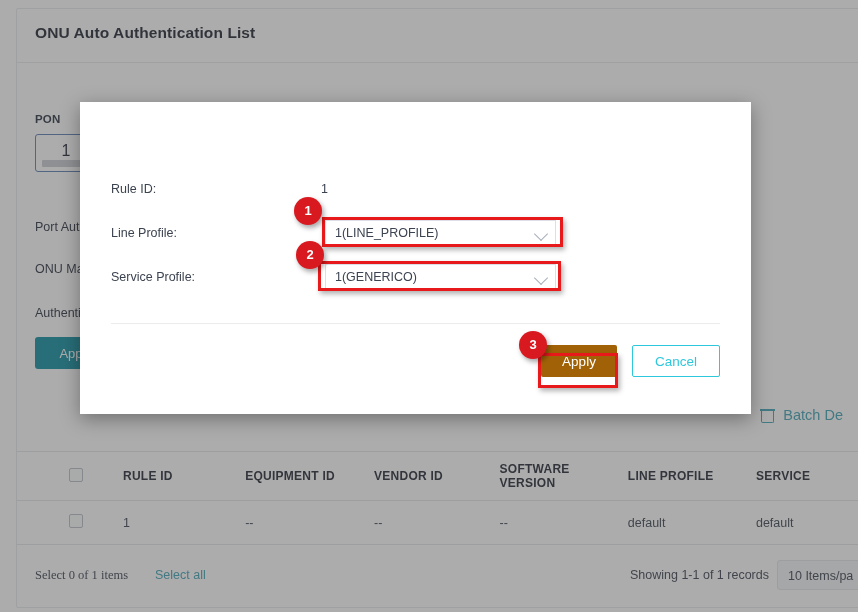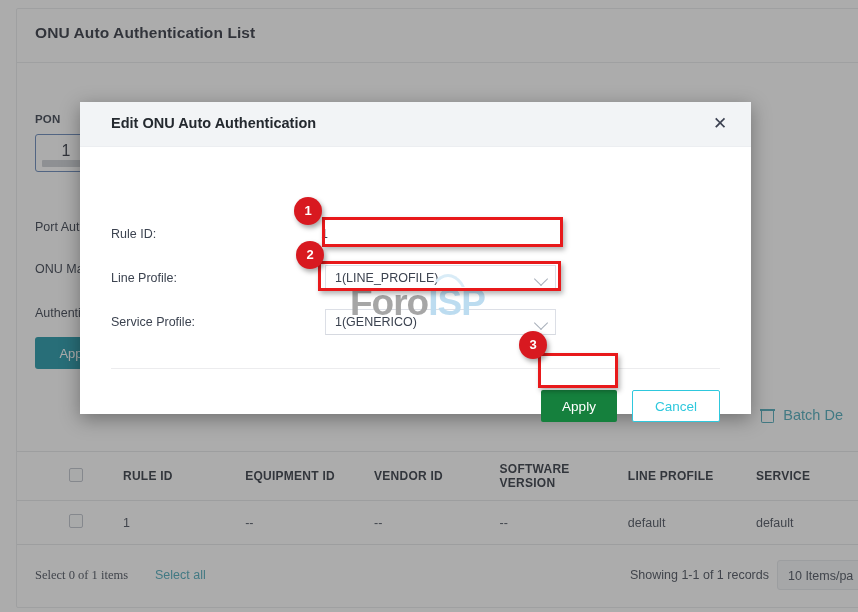--- a/index.html
+++ b/index.html
@@ -376,21 +376,21 @@
     height: 1px;
     background: #ececee;
   }
 
   .btn-apply {
     position: absolute;
     left: 461px;
     top: 243px;
     width: 76px;
     height: 32px;
-    background: #15803d;
+    background: #a16207;
     border: none;
     color: #ffffff;
     font-size: 13.5px;
     font-family: "Liberation Sans", sans-serif;
     cursor: pointer;
     border-radius: 2px;
   }
   .btn-cancel {
     position: absolute;
     left: 552px;
@@ -499,24 +499,20 @@
         <div class="per-page">10 Items/pa</div>
       </div>
 
     </div>
   </div>
 
   <div class="dim"></div>
 
   <div class="modal">
 
-    <div class="modal-head">
-      <div class="modal-title">Edit ONU Auto Authentication</div>
-      <button class="modal-close">✕</button>
-    </div>
 
     <div class="modal-body">
 
       <div class="fld-label" style="top:80px;">Rule ID:</div>
       <div class="fld-static" style="top:80px;">1</div>
 
       <div class="fld-label" style="top:124px;">Line Profile:</div>
       <div class="sel" style="top:118px;padding-left:48px;">
         <span class="txt">1(LINE_PROFILE)</span>
         <span class="chev"></span>
@@ -529,24 +525,20 @@
       </div>
 
       <div class="modal-sep"></div>
 
       <button class="btn-apply">Apply</button>
       <button class="btn-cancel">Cancel</button>
 
     </div>
   </div>
 
-  <div class="wm">
-    <span class="foro">Foro</span><span class="isp">ISP</span>
-    <span class="wm-arc"></span>
-  </div>
 
   <div class="hl" style="left:322px; top:217px; width:241px; height:30px;"></div>
   <div class="hl" style="left:318px; top:261px; width:243px; height:30px;"></div>
   <div class="hl" style="left:538px; top:353px; width:80px; height:35px;"></div>
 
   <div class="badge" style="left:294px; top:197px;">1</div>
   <div class="badge" style="left:296px; top:241px;">2</div>
   <div class="badge" style="left:519px; top:331px;">3</div>
 
 </div>

